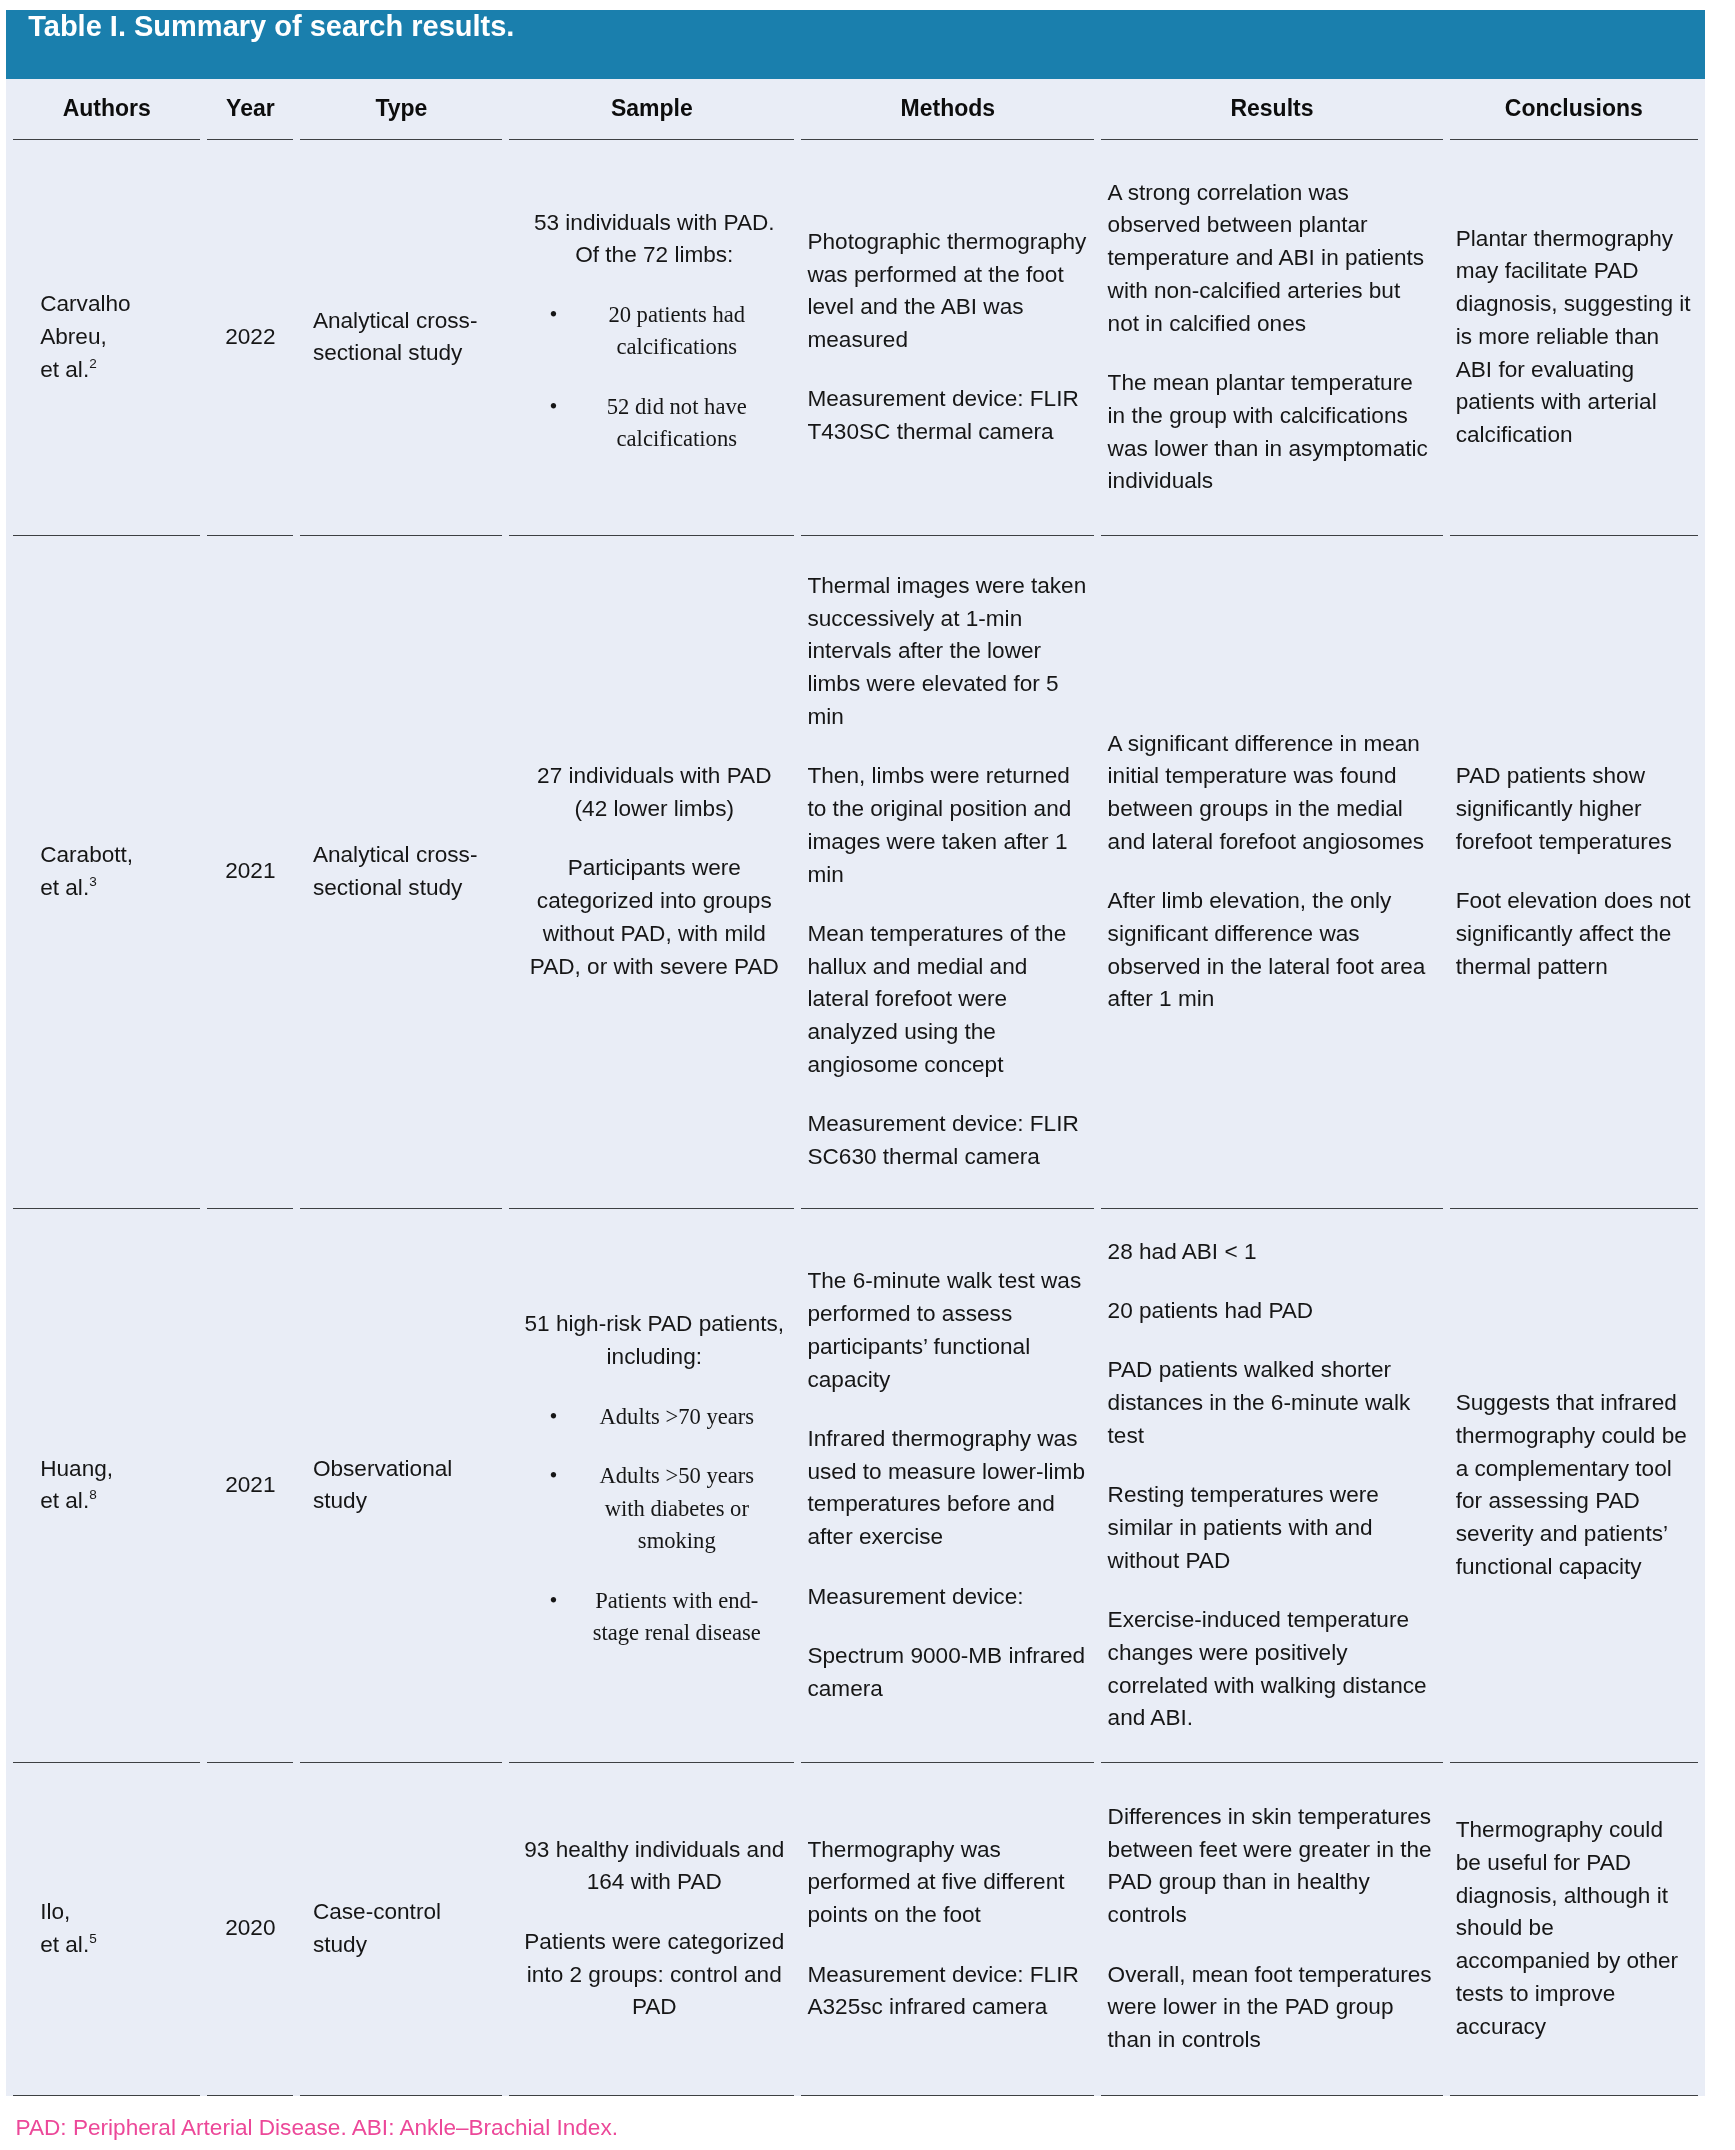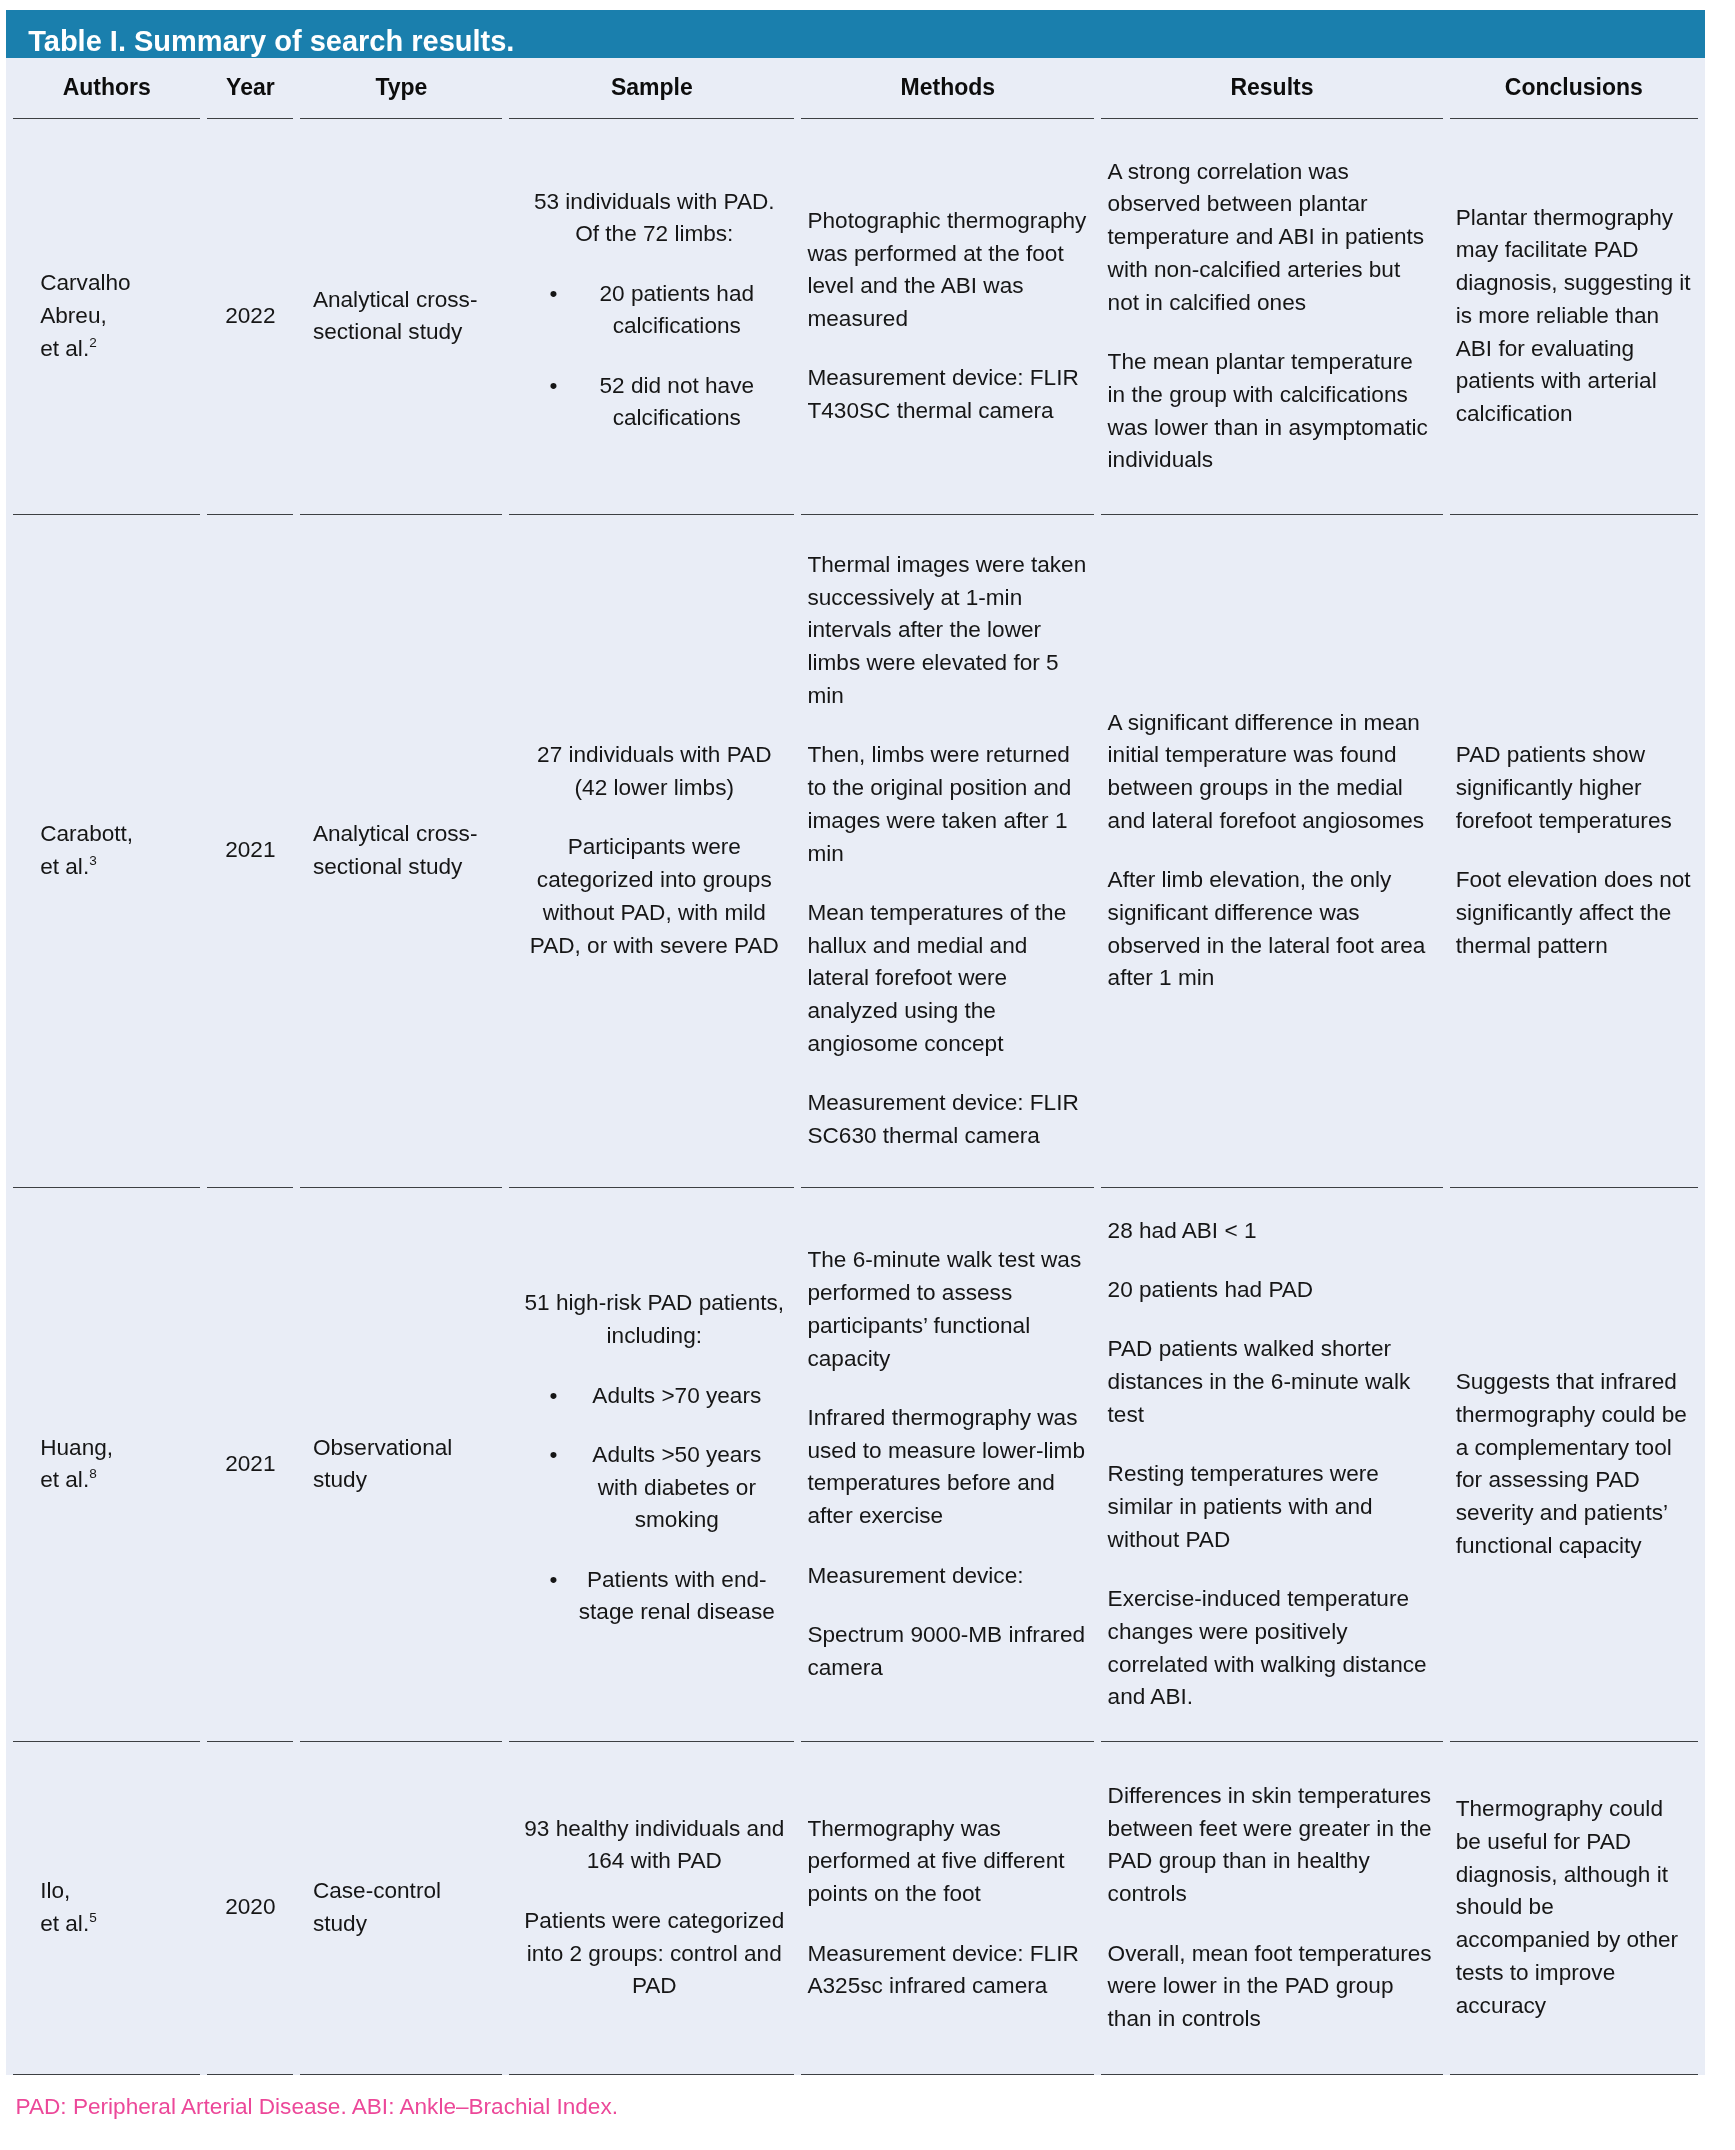--- a/index.html
+++ b/index.html
@@ -6,22 +6,22 @@
   html, body { margin: 0; padding: 0; }
   body {
     width: 1735px; height: 2151px;
     background: #ffffff;
     font-family: "Liberation Sans", "DejaVu Sans", sans-serif;
     color: #161616;
     overflow: hidden;
   }
   .card { margin: 10px 30px 0 6.2px; background: #e9edf6; }
   .title-bar {
-    background: #1a7fad; height: 48px;
-    display: flex; align-items: flex-end;
+    background: #1a7fad; height: 69px;
+    display: flex; align-items: flex-start;
     padding-left: 22px;
   }
   .title-bar span { color: #ffffff; font-size: 29px; font-weight: 700; }
   table {
     width: 100%;
     border-collapse: separate;
     border-spacing: 7.8px 0;
     table-layout: fixed;
     font-size: 22.6px; line-height: 1.45;
   }
@@ -47,21 +47,21 @@
   tr.r2 { height: 673px; }
   tr.r3 { height: 554px; }
   tr.r4 { height: 333px; }
   td.c-authors { padding-left: 27px; }
   td.c-year { text-align: center; }
   td.c-type { padding-left: 12.5px; }
   td.c-sample { padding-left: 11px; text-align: center; }
   p { margin: 0 0 26.6px 0; }
   p:last-child { margin-bottom: 0; }
   sup { font-size: 60%; line-height: 0; }
-  ul { list-style: none; margin: 12px; padding: 0; }
+  ul { list-style: none; margin: 12px; padding: 0; font-family: Liberation Serif, serif; }
   li {
     position: relative;
     padding-left: 45px;
     margin-bottom: 26.6px;
   }
   li:last-child { margin-bottom: 0; }
   li::before {
     content: "\2022";
     position: absolute; left: 17px; top: 0;
   }

